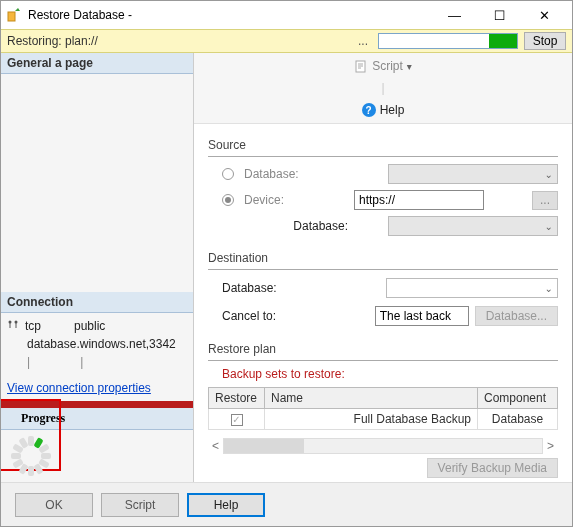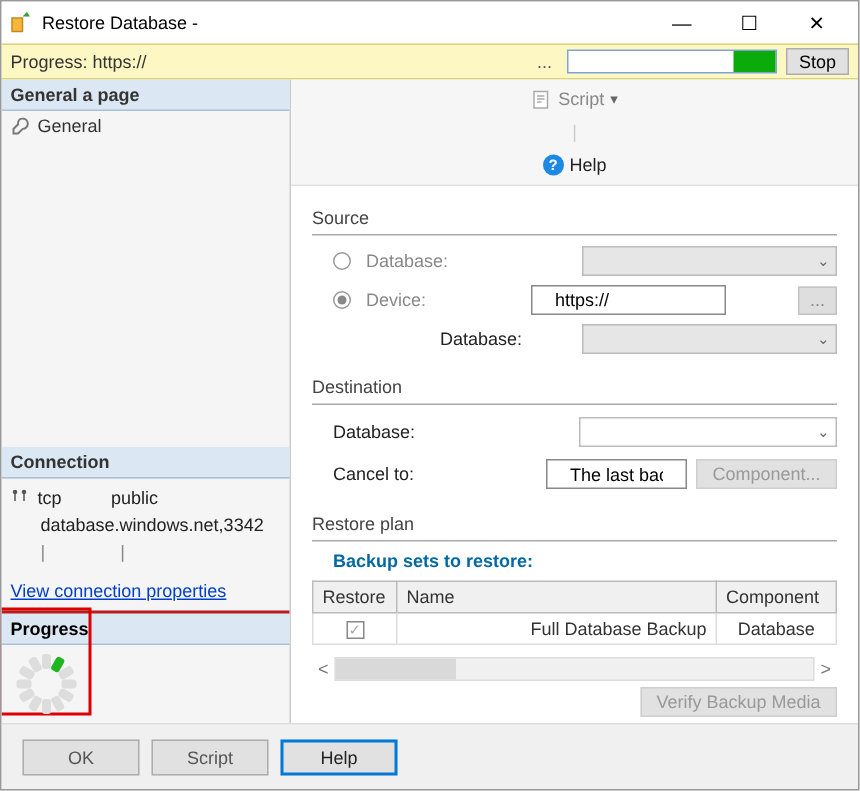--- a/index.html
+++ b/index.html
@@ -21,44 +21,44 @@
 .sb-item { padding: 3px 6px; display: flex; align-items: center; color: #333; cursor: pointer; }
 .sb-item .ic { width: 14px; height: 14px; margin-right: 4px; display: flex; align-items: center; justify-content: center; color: #666; }
 .sb-spacer { flex: 1; }
 .conn-group { padding: 4px 6px; }
 .conn-line { display: flex; align-items: flex-start; gap: 4px; color: #222; padding: 2px 0; }
 .conn-ic { width: 14px; height: 14px; color: #555; }
 .link { color: #0040c8; text-decoration: underline; cursor: pointer; padding: 6px; display: block; }
 .spinner { width: 40px; height: 40px; position: relative; }
 .seg { position: absolute; width: 6px; height: 10px; background: #ddd; left: 17px; top: 0; transform-origin: 3px 20px; border-radius: 2px; }
 .seg.on { background: #1fb61f; }
-.hdr-prog { background: #dbe7f2; border-top: 2px solid #b91c1c; border-bottom: 1px solid #a9c0d8; padding: 3px 6px; font-weight: bold; display: inline-block; width: 100%; }
+.hdr-prog { background: #dbe7f2; border-top: 7px solid #b91c1c; border-bottom: 1px solid #a9c0d8; padding: 3px 20px; font-weight: bold; display: inline-block; width: 100%; font-family: Liberation Serif, serif; }
 .progress-highlight { border: 2px solid #d00; width: 62px; display: inline-block; }
 .main { flex: 1; display: flex; flex-direction: column; background: #fff; }
 .tool-row { display: flex; align-items: center; padding: 4px 6px; gap: 6px; background: #f6f6f6; border-bottom: 1px solid #e1e1e1; flex-direction: column; }
 .tbtn { display: flex; align-items: center; gap: 4px; color: #888; padding: 2px 4px; cursor: pointer; }
 .tbtn .ic { width: 14px; height: 14px; }
 .help-btn .hicon { width: 14px; height: 14px; background: #1e88e5; border-radius: 50%; color: #fff; display: flex; align-items: center; justify-content: center; font-size: 10px; font-weight: bold; }
 .sep { color: #ccc; }
 .form-area { flex: 1; padding: 10px 14px 4px; overflow: auto; }
 .group-hdr { color: #444; padding: 4px 0; border-bottom: 1px solid #aaa; margin-bottom: 4px; }
 .form-row { display: flex; align-items: center; padding: 3px 0 3px 14px; gap: 10px; }
 .form-row label { width: 90px; color: #888; }
 .form-row label.enabled { color: #222; }
 .radio { width: 12px; height: 12px; border: 1px solid #999; border-radius: 50%; display: flex; align-items: center; justify-content: center; }
 .radio.sel::after { content: ''; width: 6px; height: 6px; background: #888; border-radius: 50%; }
-.txt-input { border: 1px solid #888; background: #fff; height: 20px; padding: 0 15px; }
+.txt-input { border: 1px solid #888; background: #fff; height: 20px; padding: 0 4px; }
 .combo { border: 1px solid #bbb; background: #e6e6e6; height: 20px; width: 170px; display: flex; align-items: center; justify-content: flex-end; padding: 0 4px; color: #888; }
 .combo.enabled { background: #fff; color: #222; justify-content: space-between; }
 .chevron { color: #666; font-size: 10px; }
 .btn-disabled { background: #e1e1e1; border: 1px solid #cfcfcf; color: #999; height: 20px; padding: 2px 10px; cursor: default; }
 .mini-btn { width: 26px; height: 19px; background: #dedede; border: 1px solid #c3c3c3; display: flex; align-items: center; justify-content: center; color: #888; cursor: pointer; }
 .dest-row label { width: 108px; color: #222; }
 .dest-row { display: flex; align-items: center; padding: 4px 0 4px 14px; gap: 6px; }
-.rp-sub { padding: 2px 0 6px 14px; color: #0369a1; font-weight: bold; }
+.rp-sub { padding: 2px 0 6px 14px; color: #b91c1c; }
 .table { border: 1px solid #bbb; border-collapse: collapse; width: 100%; }
 .table th { background: #f0f0f0; border: 1px solid #bbb; padding: 3px 6px; text-align: left; font-weight: normal; color: #333; }
 .table td { border: 1px solid #ddd; padding: 3px 6px; color: #333; background: #fff; text-align: center; }
 .ckbox { width: 12px; height: 12px; border: 1px solid #888; background: #fff; display: inline-flex; align-items: center; justify-content: center; color: #aaa; font-size: 10px; }
 .scroll-row { display: flex; align-items: center; margin-top: 8px; }
 .scroll-row .arrow { color: #777; padding: 0 4px; }
 .scroll-track { flex: 1; height: 16px; background: #f0f0f0; border: 1px solid #ddd; position: relative; }
 .scroll-thumb { position: absolute; left: 0; top: 0; bottom: 0; width: 80px; background: #d9d9d9; }
 .verify-row { display: flex; justify-content: flex-end; margin-top: 4px; }
 .footer { height: 44px; display: flex; align-items: center; padding: 0 14px; gap: 8px; border-top: 1px solid #ddd; background: #f0f0f0; }
@@ -81,41 +81,33 @@
     </div>
   <div class="win-btn">
       <span>☐</span>
     </div>
   <div class="win-btn">
       <span>✕</span>
     </div>
 </div>
 
 <div class="status-row">
-  <span class="status-text">Progress: https://</span>
+  <span class="status-text">Restoring: plan://</span>
   <span class="status-dots">...</span>
   <div class="progress-bar">
       <div class="progress-fill"></div>
     </div>
   <div class="stop-btn">
       <span>Stop</span>
     </div>
 </div>
 
 <div class="body">
   <div class="sidebar">
     <div class="sb-head">General a page</div>
-    <div class="sb-item">
-      <span class="ic">
-        <svg width="12" height="12" viewBox="0 0 12 12">
-            <path d="M7 1a3 3 0 00-2.9 3.8L1 8v3h3l3.2-3.1A3 3 0 107 1z" fill="none" stroke="#777" stroke-width="1.3"></path>
-          </svg>
-      </span>
-      <span>General</span>
-    </div>
     <div class="sb-spacer"></div>
     <div class="sb-head">Connection</div>
     <div class="conn-group">
       <div class="conn-line">
         <span class="conn-ic">
           <svg width="12" height="12" viewBox="0 0 12 12">
               <circle cx="3" cy="3" r="1.5" fill="#555"></circle>
               <circle cx="9" cy="3" r="1.5" fill="#555"></circle>
               <path d="M3 4v5M9 4v5" stroke="#555"></path>
             </svg>
@@ -206,21 +198,21 @@
         <div style="flex:1"></div>
         <div class="combo enabled" style="width:172px; background:#fff;">
             <span></span>
             <span class="chevron">⌄</span>
           </div>
       </div>
       <div class="dest-row">
         <label>Cancel to:</label>
         <div style="flex:1"></div>
         <input class="txt-input" style="width: 94px;" value="The last back">
-        <button class="btn-disabled">Component...</button>
+        <button class="btn-disabled">Database...</button>
       </div>
 
       <div class="group-hdr" style="margin-top:8px">Restore plan</div>
       <div class="rp-sub">Backup sets to restore:</div>
       <table class="table">
         <tbody>
             <tr>
           <th style="width:56px">Restore</th>
           <th>Name</th>
           <th style="width:80px">Component</th>

